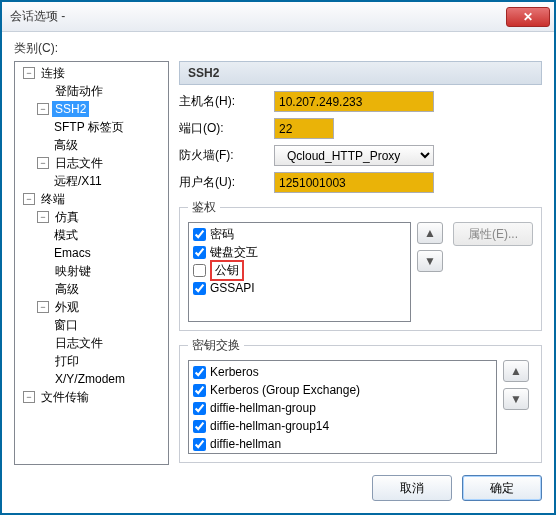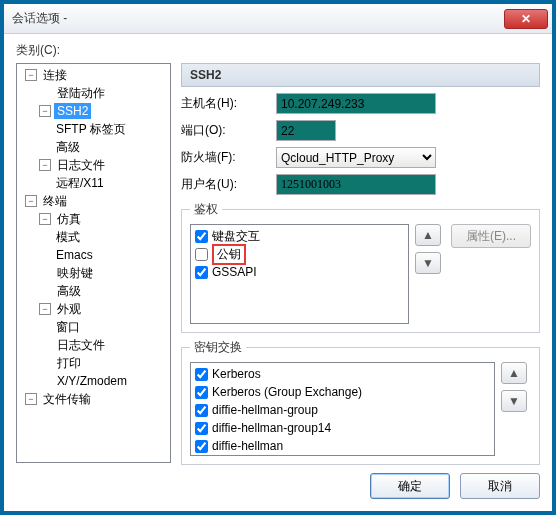--- a/index.html
+++ b/index.html
@@ -1,17 +1,17 @@
 <!DOCTYPE html>
 <html><head>
 <meta charset="utf-8">
 <style>
 * { box-sizing: border-box; margin: 0; padding: 0; font-family: "Microsoft YaHei", "SimSun", Tahoma, sans-serif; font-size: 12px; }
 body { background: #f0f0f0; }
-.window { width: 556px; height: 515px; background: #fff; border: 4px solid #0369a1; box-shadow: 0 2px 10px rgba(0,0,0,.3); }
+.window { width: 556px; height: 515px; background: #fff; border: 2px solid #0369a1; box-shadow: 0 2px 10px rgba(0,0,0,.3); }
 .titlebar { height: 30px; background: linear-gradient(#fdfdfe, #e8ecf2); border-bottom: 1px solid #c8d0da; display: flex; align-items: center; padding: 0 4px 0 8px; }
 .titlebar-text { flex: 1; color: #333; }
 .close-btn { width: 44px; height: 20px; background: linear-gradient(#e57373,#c9302c); border: 1px solid #a02725; border-radius: 3px; display: flex; align-items: center; justify-content: center; color: #fff; font-weight: bold; font-size: 11px; cursor: pointer; }
 .body { padding: 8px 12px 12px 12px; height: calc(100% - 30px); display: flex; flex-direction: column; }
 .content-row { display: flex; gap: 10px; flex: 1; min-height: 0; }
 .category-label { margin-bottom: 4px; color: #333; }
 .tree-pane { width: 155px; border: 1px solid #828790; background: #fff; overflow: auto; padding: 2px 0; }
 .tree { list-style: none; }
 .tree li { white-space: nowrap; }
 .tree-row { display: flex; align-items: center; height: 18px; cursor: default; padding-right: 4px;}
@@ -20,22 +20,22 @@
 .tree-label { padding: 1px 3px; }
 .tree-label.selected { background: #3399ff; color: #fff; }
 .indent-1 { padding-left: 8px; }
 .indent-2 { padding-left: 22px; }
 .indent-3 { padding-left: 36px; }
 
 .right-pane { flex: 1; display: flex; flex-direction: column; gap: 6px; }
 .panel-title { background: linear-gradient(#e8edf3,#d6dfe9); border: 1px solid #b5c3d3; padding: 4px 8px; font-weight: bold; color: #333; }
 .form-row { display: flex; align-items: center; gap: 20px; }
 .form-row label { width: 75px; text-align: left; }
-.form-row input[type=text] { border: 1px solid #abadb3; height: 21px; padding: 8px 4px; background: #0f766e; }
-.form-row select { border: 1px solid #abadb3; height: 21px; padding: 0 0; background: linear-gradient(#fff,#e9e9e9); }
+.form-row input[type=text] { border: 1px solid #abadb3; height: 21px; padding: 8px 4px; background: #eab308; }
+.form-row select { border: 1px solid #abadb3; height: 21px; padding: 0 8px; background: linear-gradient(#fff,#e9e9e9); }
 fieldset { border: 1px solid #c8ccd4; padding: 6px 8px 8px 8px; }
 legend { padding: 0 4px; color: #333; }
 .listbox-wrap { display: flex; gap: 6px; }
 .listbox { flex: 1; border: 1px solid #828790; background: #fff; height: 100px; overflow: auto; padding: 2px; }
 .listbox.short { height: 94px; }
 .list-item { display: flex; align-items: center; gap: 4px; height: 18px; padding: 0 2px; }
 .list-item input[type=checkbox]{ width:13px;height:13px; }
 .highlight { border: 2px solid #e53935; padding: 0 3px; }
 .side-btns { width: 30px; display: flex; flex-direction: column; gap: 6px; }
 .sq-btn { width: 26px; height: 22px; border: 1px solid #a7abb0; background: linear-gradient(#fdfdfd,#e3e6ea); border-radius: 3px; display: flex; align-items:center; justify-content:center; cursor: pointer; color:#555; font-size:10px;}
@@ -183,27 +183,31 @@
           <input type="text" style="width: 60px;" value="22">
         </div>
         <div class="form-row">
           <label>防火墙(F):</label>
           <select style="width:160px">
             <option>Qcloud_HTTP_Proxy</option>
           </select>
         </div>
         <div class="form-row">
           <label>用户名(U):</label>
-          <input type="text" style="width: 160px; font-family: Liberation Serif, serif;" value="1251001003">
+          <input type="text" style="width: 160px;" value="1251001003">
         </div>
 
         <fieldset>
           <legend>鉴权</legend>
           <div class="listbox-wrap">
             <div class="listbox">
+              <div class="list-item">
+                  <input type="checkbox" checked="" style="">
+                  <span>密码</span>
+                </div>
               <div class="list-item">
                   <input type="checkbox" checked="" style="">
                   <span>键盘交互</span>
                 </div>
               <div class="list-item">
                   <input type="checkbox" style="">
                   <span class="highlight">公钥</span>
                 </div>
               <div class="list-item">
                   <input type="checkbox" checked="" style="">
@@ -255,17 +259,17 @@
                 </div>
               <div class="sq-btn">
                   <span>▼</span>
                 </div>
             </div>
           </div>
         </fieldset>
       </div>
     </div>
     <div class="footer">
+      <button class="dlg-btn">取消</button>
       <button class="dlg-btn primary">确定</button>
-      <button class="dlg-btn">取消</button>
     </div>
   </div>
 </div>
 
 </body></html>

